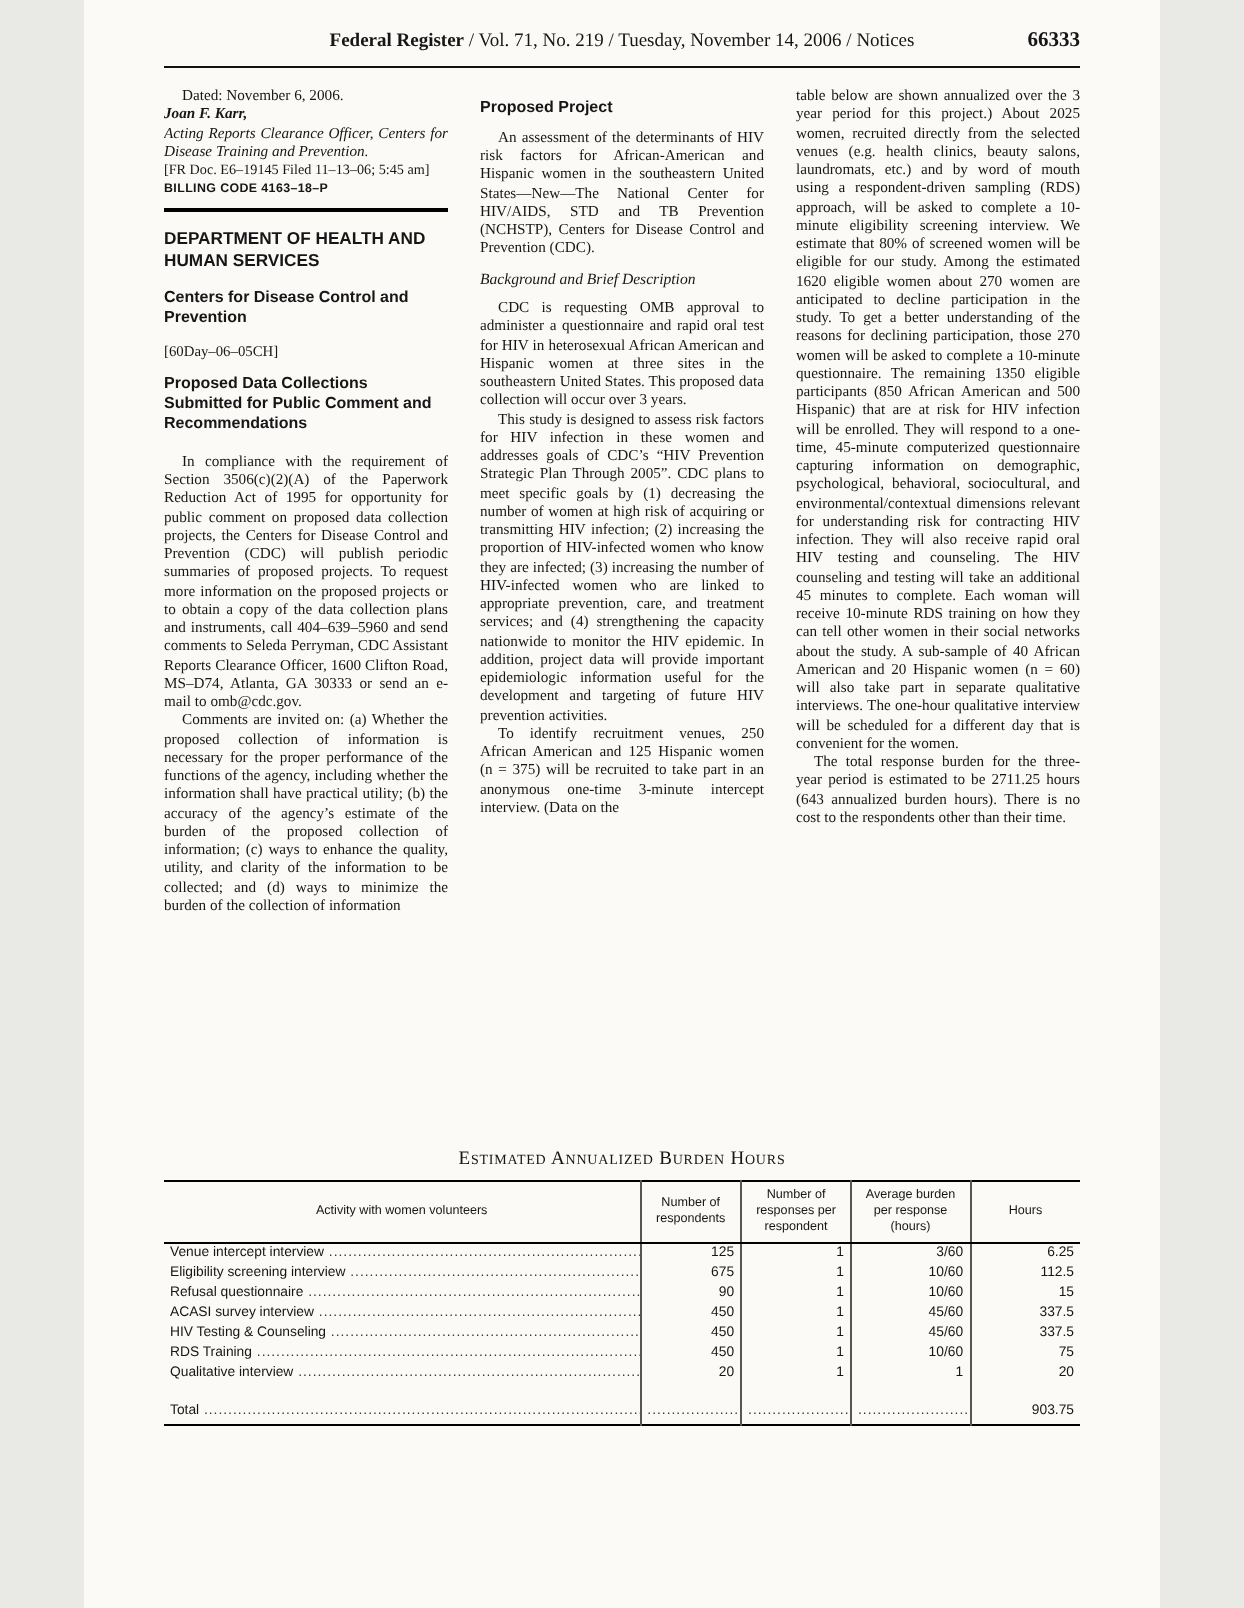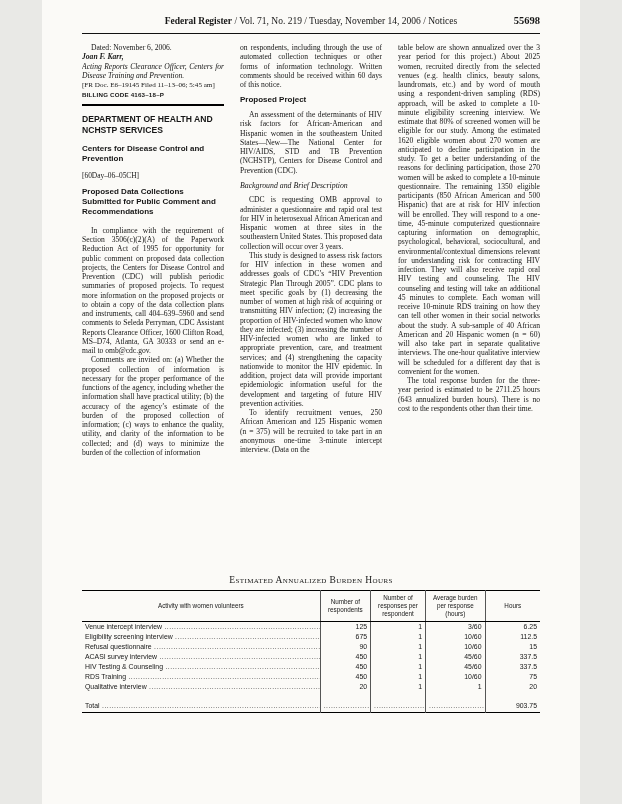--- a/index.html
+++ b/index.html
@@ -60,43 +60,42 @@
 </style>
 </head>
 <body>
 
 <div class="page">
 
   <div class="fr-header">
     <div class="fr-header-title">
       <span class="journal">Federal Register</span><span> / Vol. 71, No. 219 / Tuesday, November 14, 2006 / Notices</span>
     </div>
-    <div class="fr-header-page">55698</div>
+    <div class="fr-header-page">66333</div>
   </div>
   <div class="fr-rule"></div>
 
   <div class="columns">
 
     <div class="col">
       <p class="dated">Dated: November 6, 2006.</p>
       <p class="sig-name">Joan F. Karr,</p>
       <p class="sig-title">Acting Reports Clearance Officer, Centers for Disease Training and Prevention.</p>
       <p class="frdoc">[FR Doc. E6–19145 Filed 11–13–06; 5:45 am]</p>
       <p class="billing">BILLING CODE 4163–18–P</p>
       <div class="section-rule"></div>
-      <h2 class="dept">DEPARTMENT OF HEALTH AND NCHSTP SERVICES</h2>
+      <h2 class="dept">DEPARTMENT OF HEALTH AND HUMAN SERVICES</h2>
       <h3 class="agency">Centers for Disease Control and Prevention</h3>
       <p class="docket">[60Day–06–05CH]</p>
       <h3 class="notice-title">Proposed Data Collections Submitted for Public Comment and Recommendations</h3>
       <p class="para">In compliance with the requirement of Section 3506(c)(2)(A) of the Paperwork Reduction Act of 1995 for opportunity for public comment on proposed data collection projects, the Centers for Disease Control and Prevention (CDC) will publish periodic summaries of proposed projects. To request more information on the proposed projects or to obtain a copy of the data collection plans and instruments, call 404–639–5960 and send comments to Seleda Perryman, CDC Assistant Reports Clearance Officer, 1600 Clifton Road, MS–D74, Atlanta, GA 30333 or send an e-mail to omb@cdc.gov.</p>
       <p class="para">Comments are invited on: (a) Whether the proposed collection of information is necessary for the proper performance of the functions of the agency, including whether the information shall have practical utility; (b) the accuracy of the agency’s estimate of the burden of the proposed collection of information; (c) ways to enhance the quality, utility, and clarity of the information to be collected; and (d) ways to minimize the burden of the collection of information</p>
     </div>
 
     <div class="col">
-      <p class="para flush">on respondents, including through the use of automated collection techniques or other forms of information technology. Written comments should be received within 60 days of this notice.</p>
       <h3 class="subhead">Proposed Project</h3>
       <p class="para">An assessment of the determinants of HIV risk factors for African-American and Hispanic women in the southeastern United States—New—The National Center for HIV/AIDS, STD and TB Prevention (NCHSTP), Centers for Disease Control and Prevention (CDC).</p>
       <h4 class="ital-head">Background and Brief Description</h4>
       <p class="para">CDC is requesting OMB approval to administer a questionnaire and rapid oral test for HIV in heterosexual African American and Hispanic women at three sites in the southeastern United States. This proposed data collection will occur over 3 years.</p>
       <p class="para">This study is designed to assess risk factors for HIV infection in these women and addresses goals of CDC’s “HIV Prevention Strategic Plan Through 2005”. CDC plans to meet specific goals by (1) decreasing the number of women at high risk of acquiring or transmitting HIV infection; (2) increasing the proportion of HIV-infected women who know they are infected; (3) increasing the number of HIV-infected women who are linked to appropriate prevention, care, and treatment services; and (4) strengthening the capacity nationwide to monitor the HIV epidemic. In addition, project data will provide important epidemiologic information useful for the development and targeting of future HIV prevention activities.</p>
       <p class="para">To identify recruitment venues, 250 African American and 125 Hispanic women (n = 375) will be recruited to take part in an anonymous one-time 3-minute intercept interview. (Data on the</p>
     </div>
 
     <div class="col">
       <p class="para flush">table below are shown annualized over the 3 year period for this project.) About 2025 women, recruited directly from the selected venues (e.g. health clinics, beauty salons, laundromats, etc.) and by word of mouth using a respondent-driven sampling (RDS) approach, will be asked to complete a 10-minute eligibility screening interview. We estimate that 80% of screened women will be eligible for our study. Among the estimated 1620 eligible women about 270 women are anticipated to decline participation in the study. To get a better understanding of the reasons for declining participation, those 270 women will be asked to complete a 10-minute questionnaire. The remaining 1350 eligible participants (850 African American and 500 Hispanic) that are at risk for HIV infection will be enrolled. They will respond to a one-time, 45-minute computerized questionnaire capturing information on demographic, psychological, behavioral, sociocultural, and environmental/contextual dimensions relevant for understanding risk for contracting HIV infection. They will also receive rapid oral HIV testing and counseling. The HIV counseling and testing will take an additional 45 minutes to complete. Each woman will receive 10-minute RDS training on how they can tell other women in their social networks about the study. A sub-sample of 40 African American and 20 Hispanic women (n = 60) will also take part in separate qualitative interviews. The one-hour qualitative interview will be scheduled for a different day that is convenient for the women.</p>

